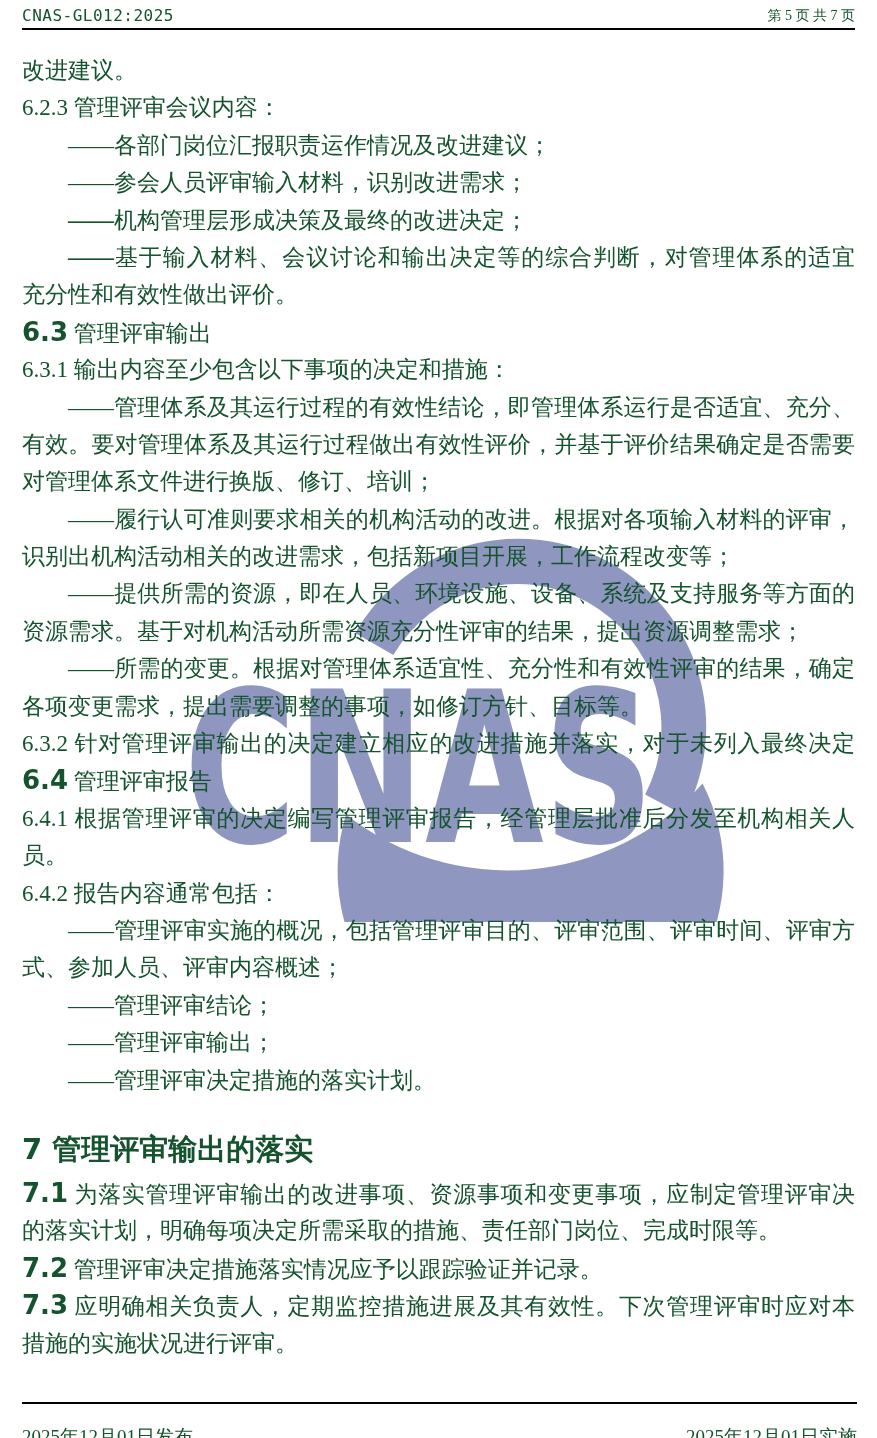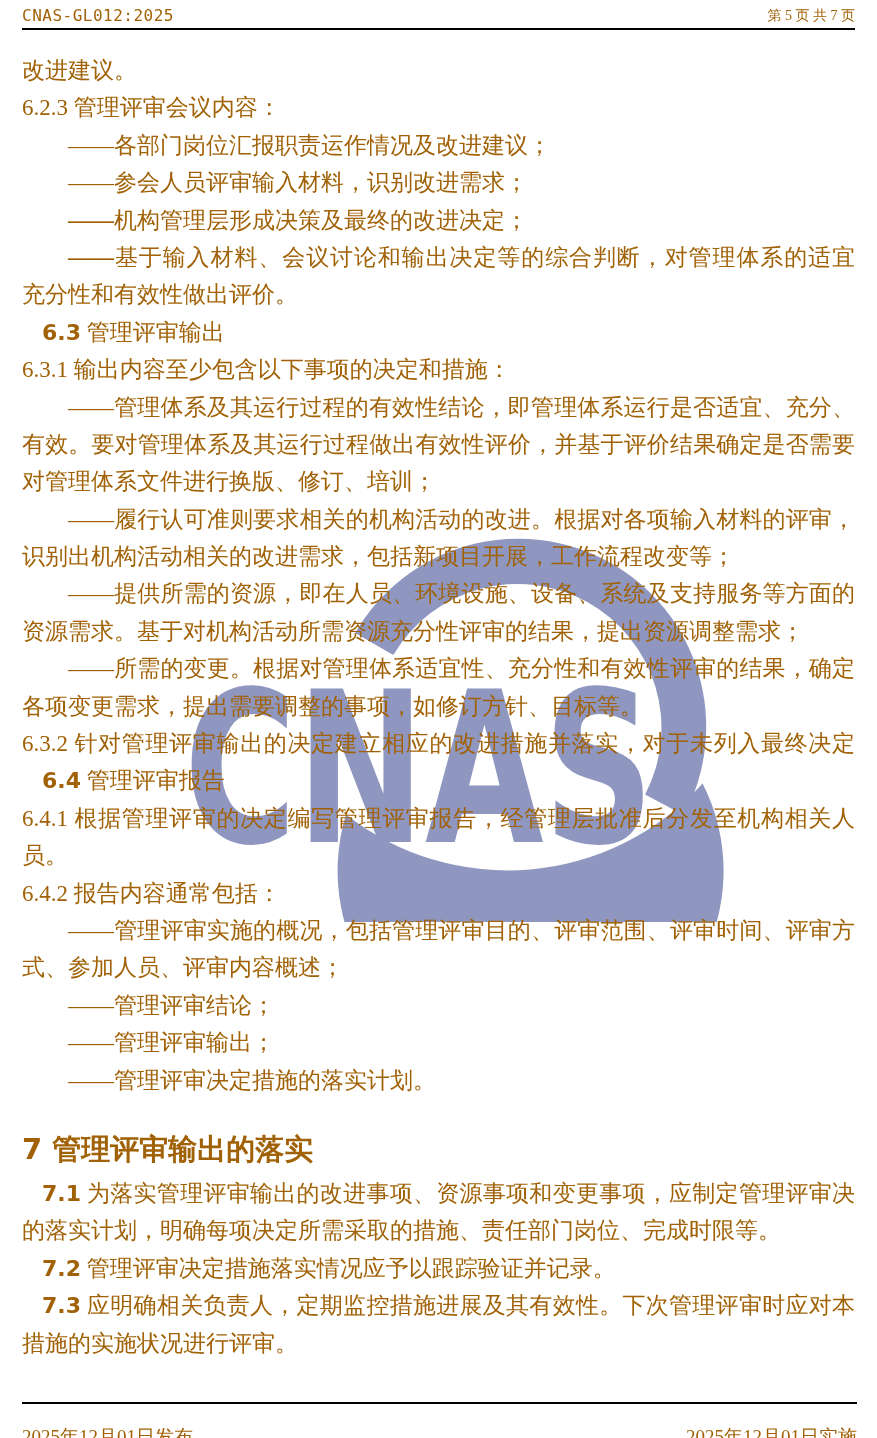--- a/index.html
+++ b/index.html
@@ -2,21 +2,21 @@
 <html><head>
 <meta charset="utf-8">
 <style>
   html,body{margin:0;padding:0;background:#ffffff;}
   .page{
     position:relative;
     width:877px;height:1438px;
     background:#ffffff;
     overflow:hidden;
     font-family:"Liberation Serif","DejaVu Serif",serif;
-    color:#a16207;
+    color:#14532d;
     text-decoration:underline;
   }
   
   .hdr{
     position:absolute;top:6px;left:22px;right:22px;
     display:flex;justify-content:space-between;align-items:flex-end;
     border-bottom:2px solid #000;
     padding-bottom:3px;
   }
   .doc-no{
@@ -33,22 +33,21 @@
   .doc-main{position:absolute;left:22px;right:22px;top:52px;z-index:1;}
   .line{
     font-size:23px;line-height:37.4px;height:37.4px;
     white-space:nowrap;
   }
   .line.ind{padding-left:46px;}
   .line.j{white-space:normal;text-align:justify;text-align-last:justify;overflow:hidden;}
   .num{
     font-weight:bold;
     font-family:"DejaVu Sans","Liberation Sans",sans-serif;
-    font-size:22px;
-    margin-left:20px;
+    font-size:26px;
   }
   .dash.bd{font-weight:bold;}
   .sec-heading{
     margin:30px 0 6px 0;
     font-family:"DejaVu Sans","Liberation Sans",sans-serif;
     font-weight:bold;font-size:29px;line-height:40px;
   }
   
   .ftr{
     position:absolute;top:1402px;left:22px;right:20px;

